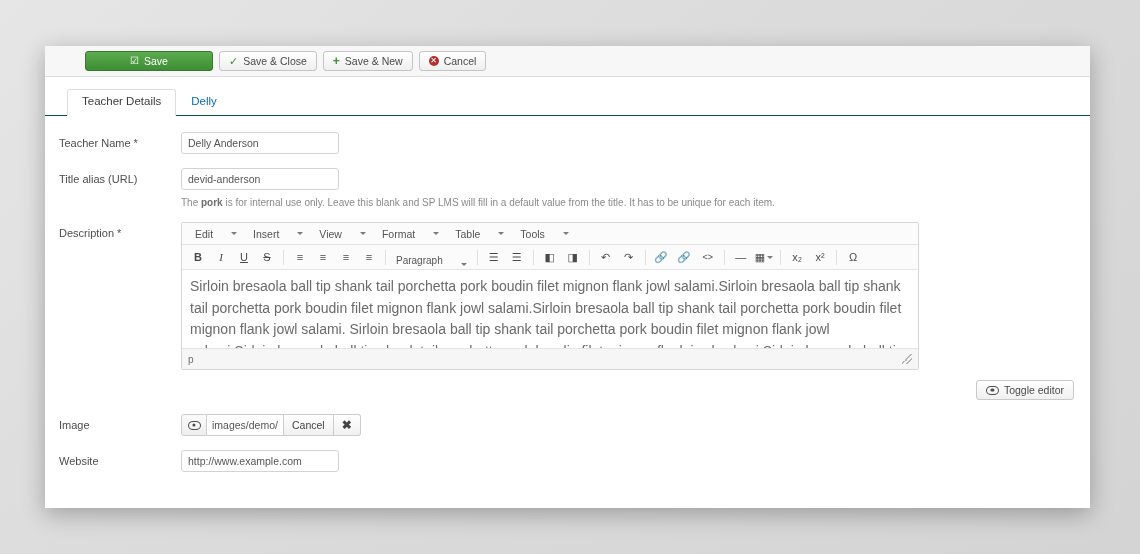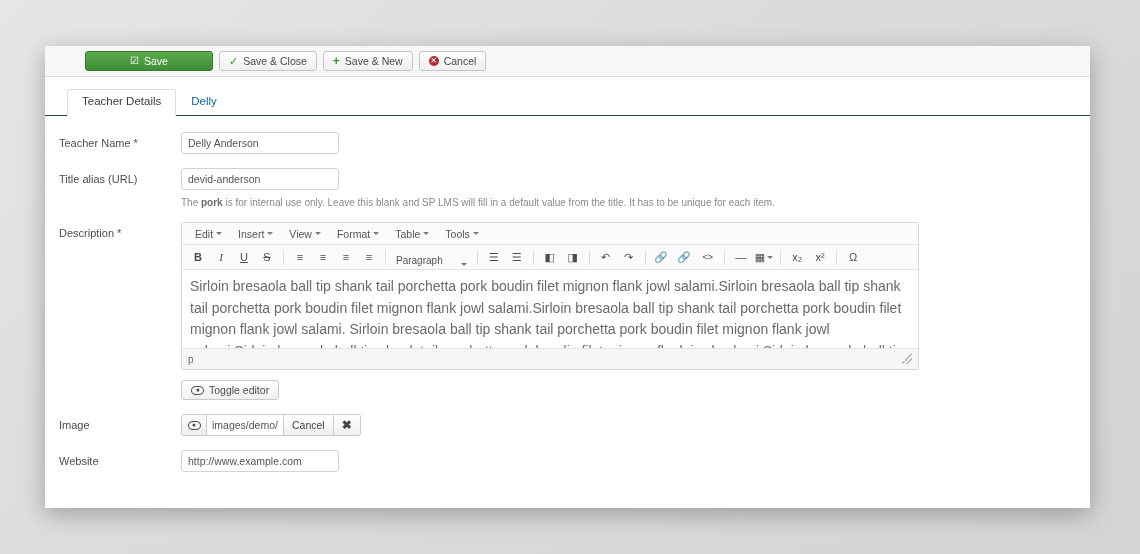--- a/index.html
+++ b/index.html
@@ -182,21 +182,21 @@
     background: #fbfbfb;
     border-bottom: 1px solid #e4e4e4;
   }
   .mce-menu-item {
     font-size: 10.5px;
     color: #555;
     padding: 2px 7px;
     cursor: pointer;
     display: inline-flex;
     align-items: center;
-    gap: 3px;
+    gap: 18px;
   }
   .caret {
     width: 0; height: 0;
     border-left: 3px solid transparent;
     border-right: 3px solid transparent;
     border-top: 3.5px solid #7a7a7a;
     display: inline-block;
   }
   .mce-toolbar {
     display: flex;
@@ -258,22 +258,22 @@
   .resize-grip {
     width: 10px; height: 10px;
     background:
       linear-gradient(135deg, transparent 45%, #b5b5b5 45%, #b5b5b5 55%, transparent 55%),
       linear-gradient(135deg, transparent 70%, #b5b5b5 70%, #b5b5b5 80%, transparent 80%);
     cursor: nwse-resize;
   }
 
   .toggle-editor-wrap {
     display: flex;
-    justify-content: flex-start;
-    padding: 10px 10px 0 0;
+    justify-content: flex-end;
+    padding: 10px 16px 0 0;
   }
   .toggle-editor {
     display: inline-flex;
     align-items: center;
     gap: 5px;
     font-size: 10.5px;
     color: #4a4a4a;
     border: 1px solid #c9c9c9;
     background: linear-gradient(#ffffff, #f0f0f0);
     border-radius: 3px;

